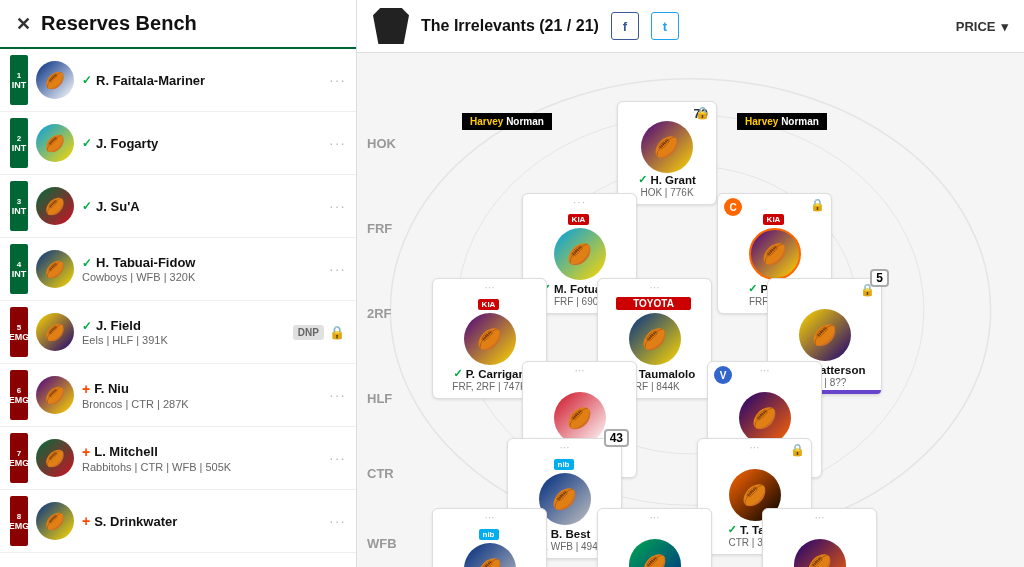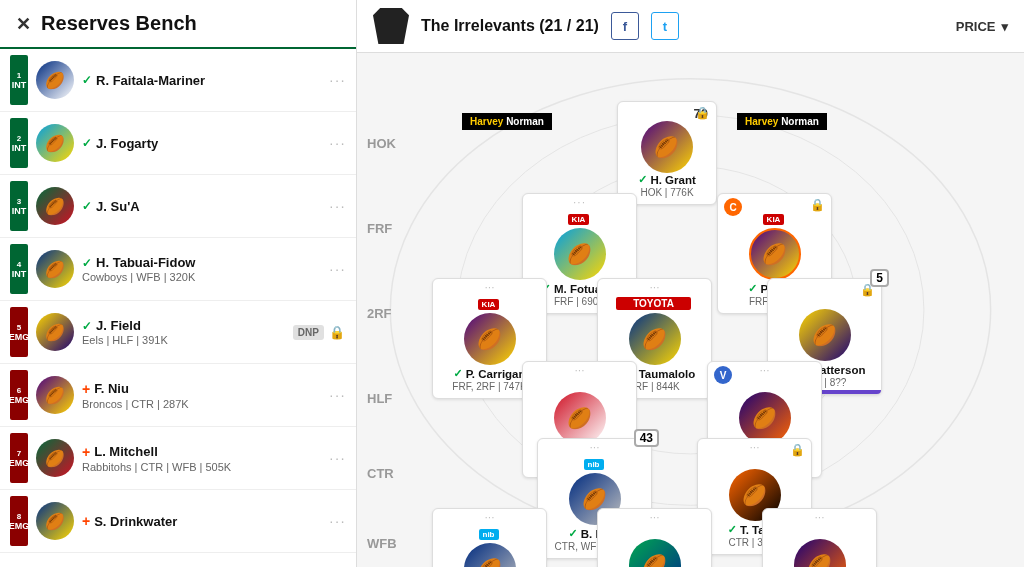--- a/index.html
+++ b/index.html
@@ -584,21 +584,21 @@
       <div style="position:absolute;top:3px;left:50%;transform:translateX(-50%);color:#bbb;font-size:10px;">···</div>
       <div style="height:14px;margin-top:10px;"></div>
       <div class="avatar-circle avatar-panthers" style="width:52px;height:52px;margin:2px auto;font-size:20px;">🏉</div>
       <div class="field-player-name">
         <span class="card-check">✓</span>
         <span>N. Cleary</span>
       </div>
       <div class="field-player-meta">HLF | 909K</div>
     </div>
 
-    <div class="field-player-card" style="position:absolute;top:385px;left:180px;">
+    <div class="field-player-card" style="position:absolute;top:385px;left:150px;">
       <div style="position:absolute;top:-10px;right:-8px;background:#fff;border:2px solid #aaa;border-radius:4px;font-size:12px;font-weight:bold;padding:0 4px;">43</div>
       <div style="position:absolute;top:3px;left:50%;transform:translateX(-50%);color:#bbb;font-size:10px;">···</div>
       <div style="margin-top:10px;">
         <div class="nib-badge">nib</div>
       </div>
       <div class="avatar-circle avatar-knights" style="width:52px;height:52px;margin:2px auto;font-size:20px;">🏉</div>
       <div class="field-player-name">
         <span class="card-check">✓</span>
         <span>B. Best</span>
       </div>

